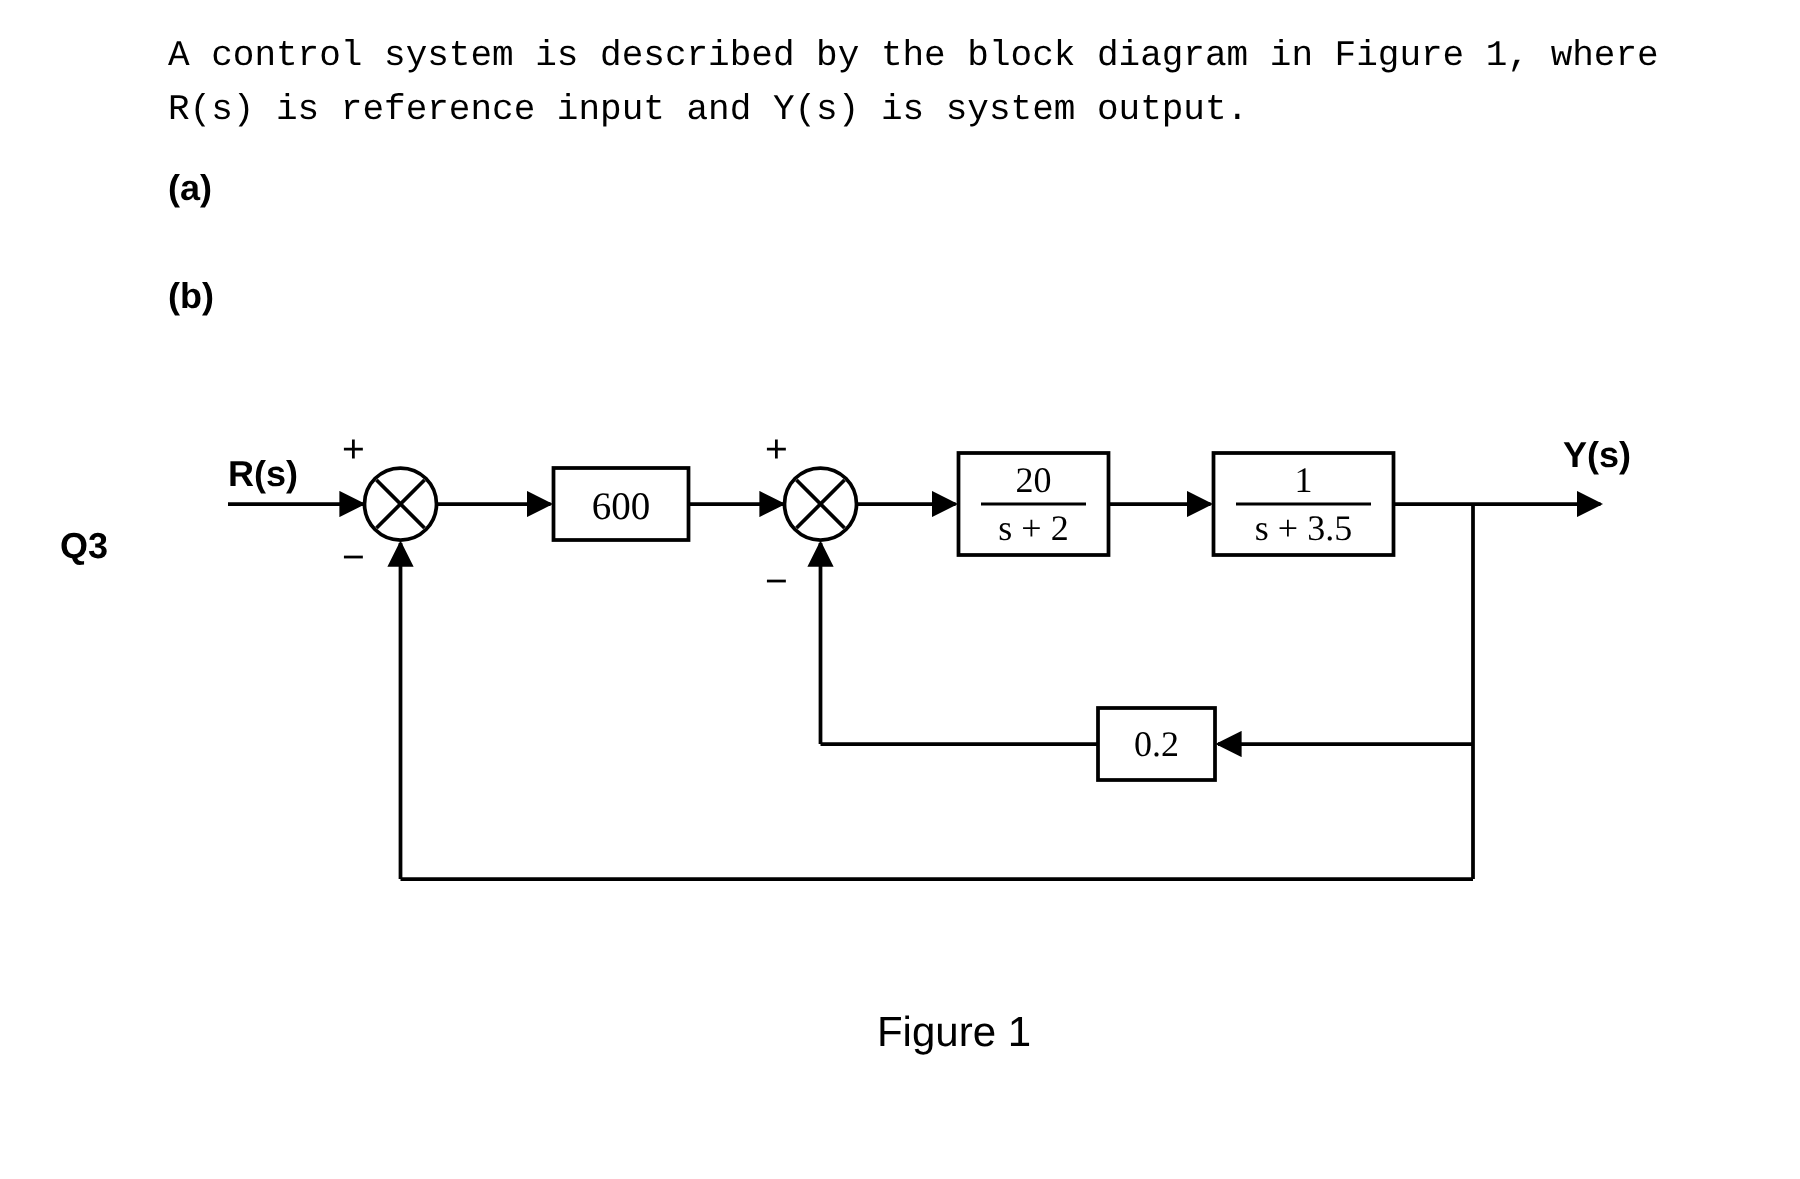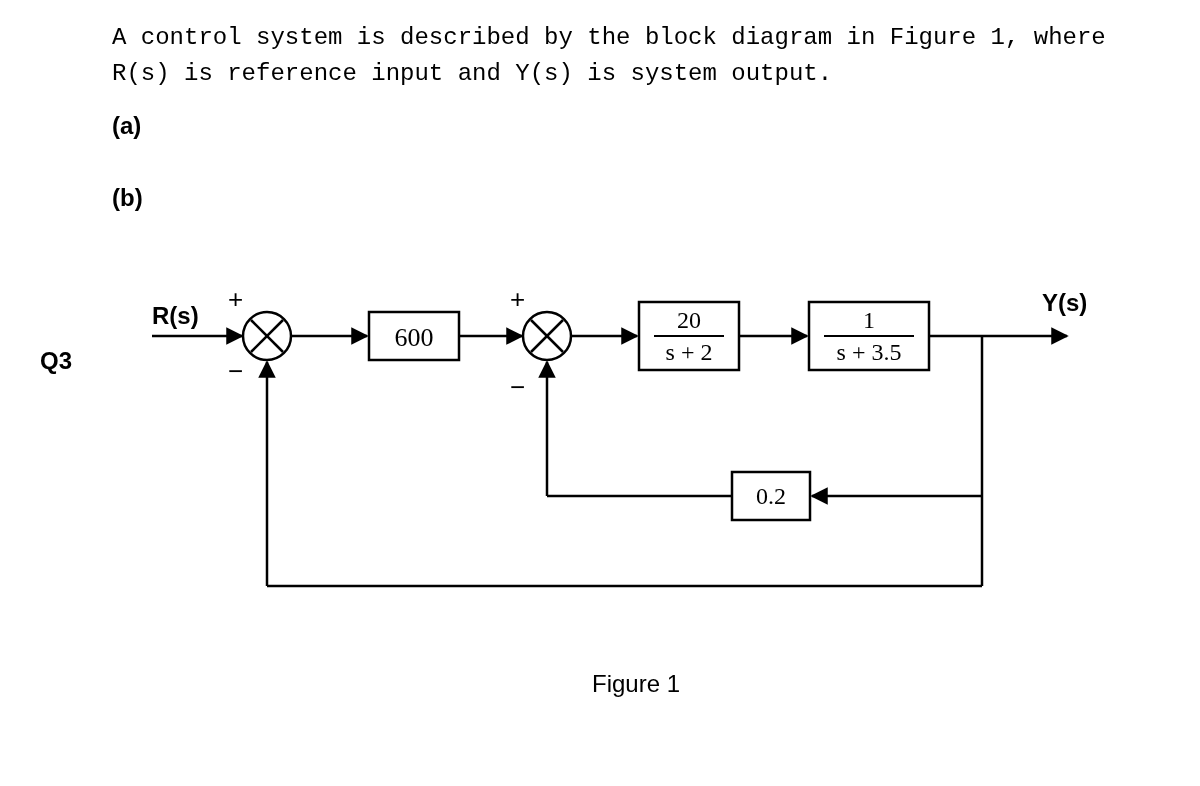--- a/index.html
+++ b/index.html
@@ -37,21 +37,21 @@
     min-width: 44px;
   }
   .diagram-wrap {
     margin-top: 40px;
   }
   svg text.roman { font-family: "Times New Roman", Times, serif; }
   svg text.arial { font-family: Arial, Helvetica, sans-serif; }
   .caption {
     text-align: center;
     margin-top: 20px;
-    font-size: 24px;
+    font-size: 28px;
   }
 </style>
 </head>
 <body>
 
 <div class="row">
   <div class="qnum">Q3</div>
   <div class="body">
     <div class="para">A control system is described by the block diagram in Figure 1, where R(s) is reference input and Y(s) is system output.</div>
 

